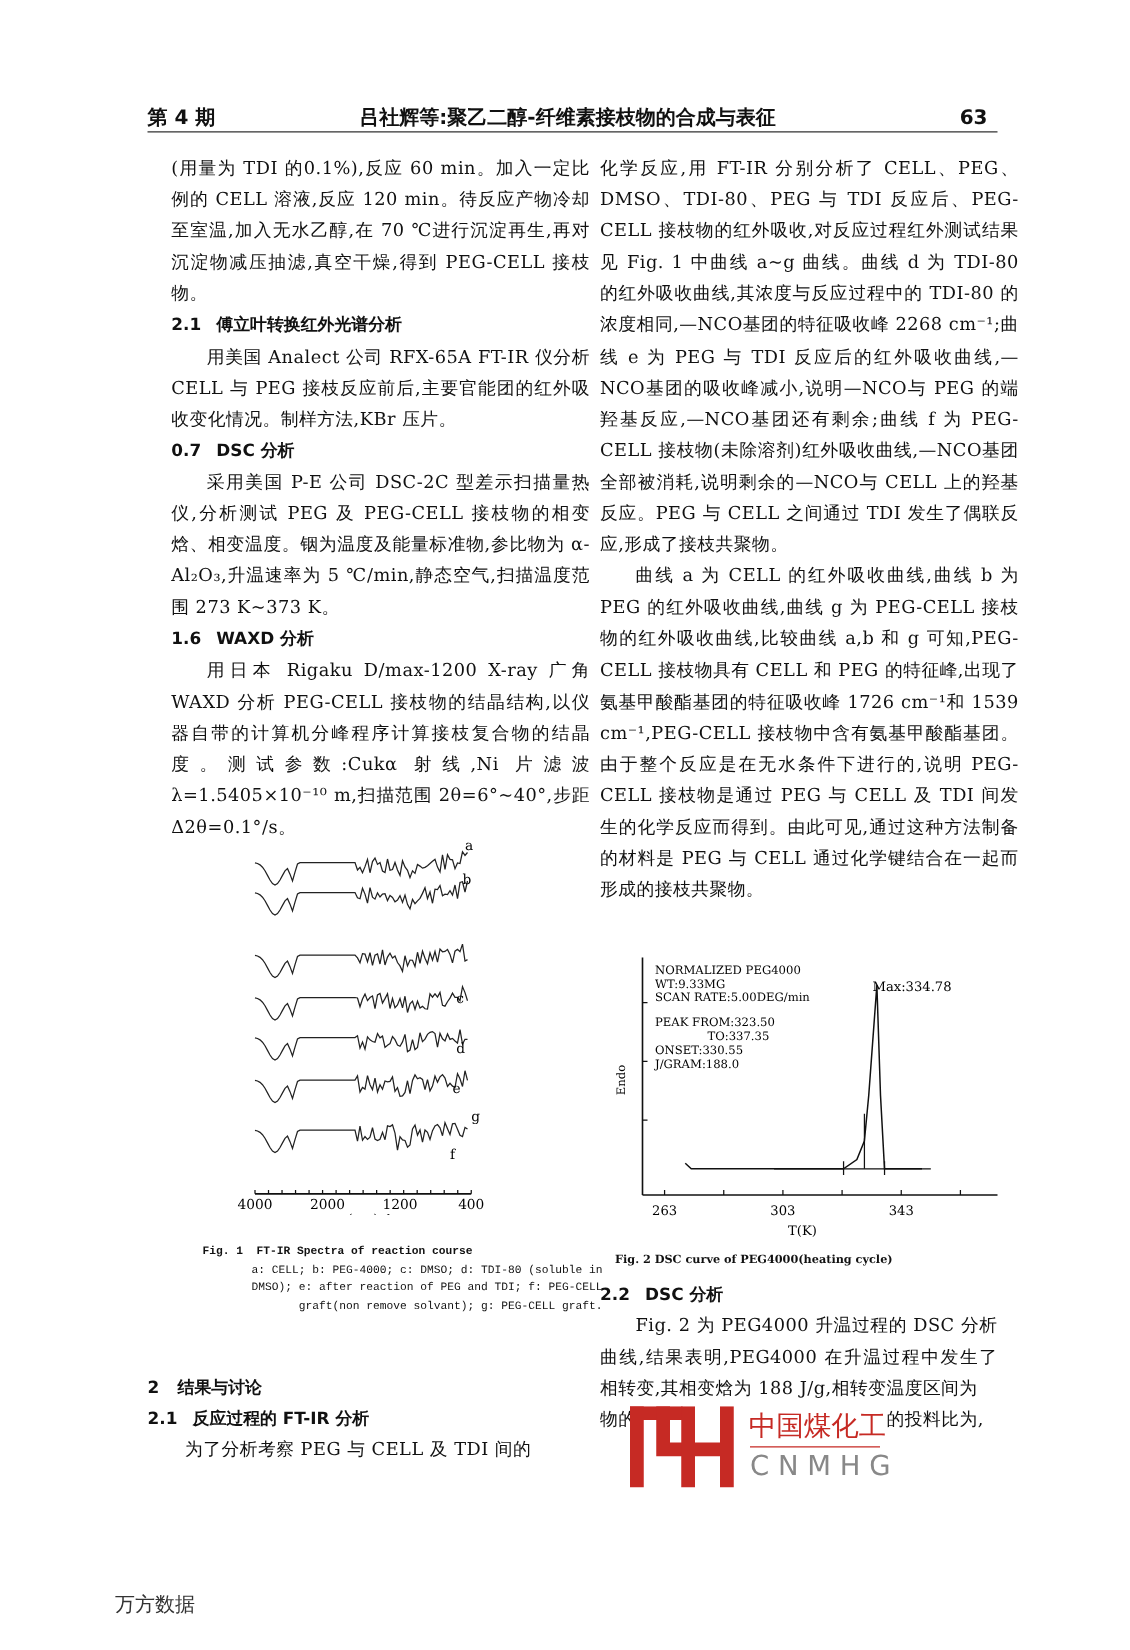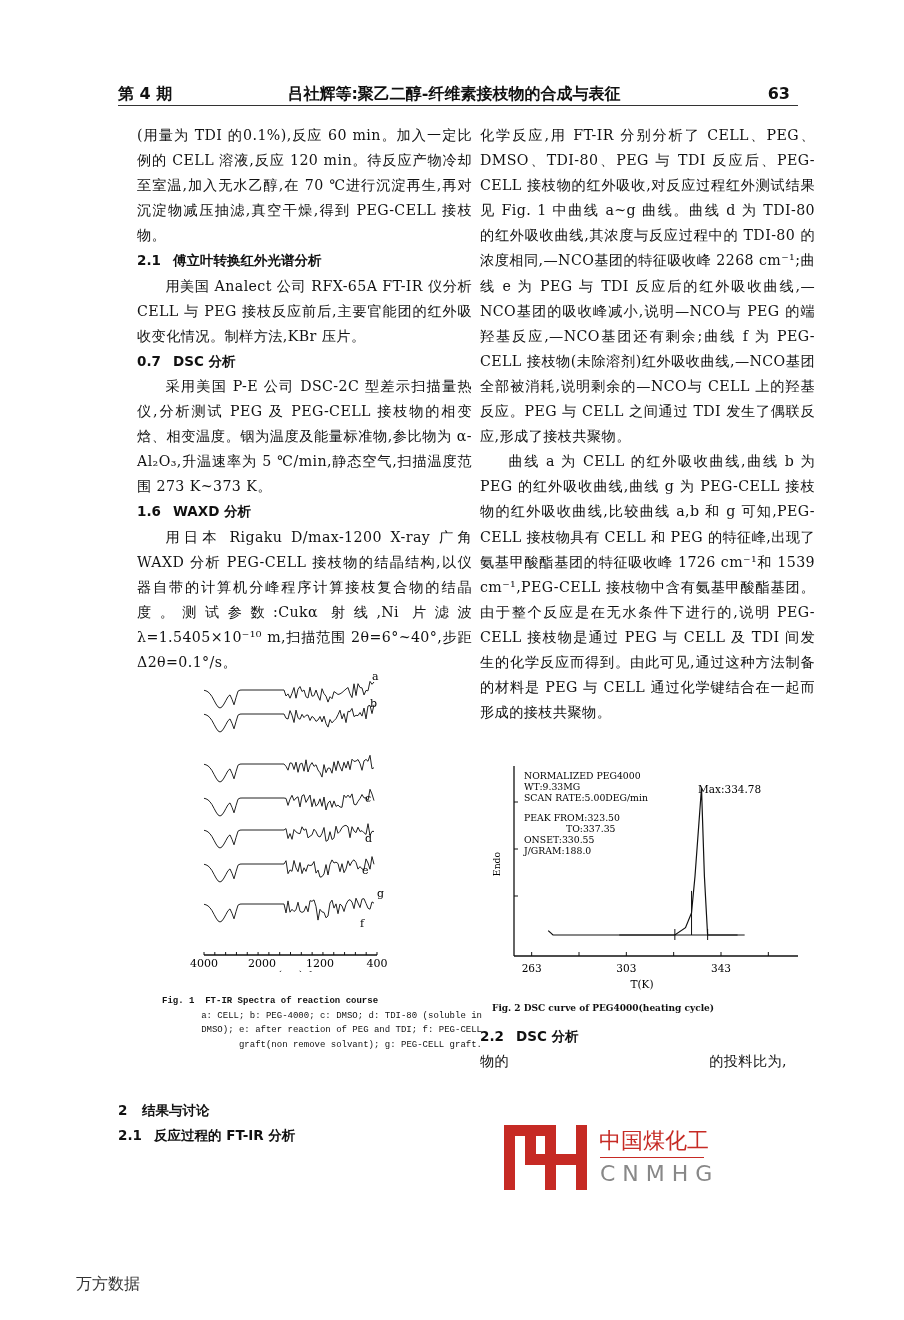--- a/index.html
+++ b/index.html
@@ -35,21 +35,21 @@
   .dsc-text { font-size: 9.3px; font-family: "DejaVu Serif", serif; }
   .caption2 { position: absolute; left: 492px; top: 1003px; font-size: 9px; font-weight: bold; font-family: "DejaVu Serif", serif; }
 
   .sec22 { position: absolute; left: 480px; top: 1024px; width: 318px; font-size: 14.2px; line-height: 25.1px; }
 
   .watermark { position: absolute; left: 504px; top: 1125px; width: 210px; height: 65px; }
   .wm-cn { position: absolute; left: 95px; top: 1px; font-size: 22px; color: #c62a24; font-family: "DejaVu Sans", sans-serif; }
   .wm-line { position: absolute; left: 96px; top: 32px; width: 104px; border-top: 1.5px solid #c62a24; }
   .wm-en { position: absolute; left: 96px; top: 36px; font-size: 22px; color: #888; letter-spacing: 7px; font-family: "DejaVu Sans", sans-serif; }
 
-  .footer-logo { position: absolute; left: 76px; top: 1274px; font-size: 16px; color: #333; font-family: "DejaVu Sans", sans-serif; }
+  .footer-logo { position: absolute; left: 92px; top: 1274px; font-size: 16px; color: #333; font-family: "DejaVu Sans", sans-serif; }
 </style>
 </head>
 <body>
 
 <div class="page-header">
   <span class="issue">第 4 期</span>
   <span class="running-title">吕社辉等:聚乙二醇-纤维素接枝物的合成与表征</span>
   <span class="page-num">63</span>
 </div>
 <div class="header-rule"></div>
@@ -113,20 +113,21 @@
 </div>
 
 <div class="caption1">
   <div><span class="fig-title">Fig. 1</span>&nbsp;&nbsp;<span class="fig-title">FT-IR Spectra of reaction course</span></div>
   <div class="legend">a: CELL; b: PEG-4000; c: DMSO; d: TDI-80 (soluble in DMSO); e: after reaction of PEG and TDI; f: PEG-CELL graft(non remove solvant); g: PEG-CELL graft.</div>
 </div>
 
 <div class="sec2">
   <p class="h3"><span class="num" style="width:24px">2</span><span>结果与讨论</span></p>
   <p class="h3"><span class="num">2.1</span><span>反应过程的 FT-IR 分析</span></p>
+  <p class="para" style="padding-left:30px">为了分析考察 PEG 与 CELL 及 TDI 间的</p>
 </div>
 
 <div class="col col-right">
   <p class="para">化学反应,用 FT-IR 分别分析了 CELL、PEG、DMSO、TDI-80、PEG 与 TDI 反应后、PEG-CELL 接枝物的红外吸收,对反应过程红外测试结果见 Fig. 1 中曲线 a~g 曲线。曲线 d 为 TDI-80 的红外吸收曲线,其浓度与反应过程中的 TDI-80 的浓度相同,—NCO基团的特征吸收峰 2268 cm⁻¹;曲线 e 为 PEG 与 TDI 反应后的红外吸收曲线,—NCO基团的吸收峰减小,说明—NCO与 PEG 的端羟基反应,—NCO基团还有剩余;曲线 f 为 PEG-CELL 接枝物(未除溶剂)红外吸收曲线,—NCO基团全部被消耗,说明剩余的—NCO与 CELL 上的羟基反应。PEG 与 CELL 之间通过 TDI 发生了偶联反应,形成了接枝共聚物。</p>
   <p class="para indent">曲线 a 为 CELL 的红外吸收曲线,曲线 b 为 PEG 的红外吸收曲线,曲线 g 为 PEG-CELL 接枝物的红外吸收曲线,比较曲线 a,b 和 g 可知,PEG-CELL 接枝物具有 CELL 和 PEG 的特征峰,出现了氨基甲酸酯基团的特征吸收峰 1726 cm⁻¹和 1539 cm⁻¹,PEG-CELL 接枝物中含有氨基甲酸酯基团。由于整个反应是在无水条件下进行的,说明 PEG-CELL 接枝物是通过 PEG 与 CELL 及 TDI 间发生的化学反应而得到。由此可见,通过这种方法制备的材料是 PEG 与 CELL 通过化学键结合在一起而形成的接枝共聚物。</p>
 </div>
 
 <div class="fig2">
   <svg id="dsc-svg" width="320" height="230" viewBox="0 0 320 230">
     <line x1="24" y1="2" x2="24" y2="192" stroke="#111" stroke-width="1.3"></line>
@@ -163,20 +164,21 @@
         <text x="34" y="79" class="dsc-text">ONSET:330.55</text>
         <text x="34" y="90" class="dsc-text">J/GRAM:188.0</text>
         <text x="208" y="29" class="dsc-text" style="font-size:10.5px">Max:334.78</text>
       </g>
   </svg>
 </div>
 <div class="caption2">Fig. 2    DSC curve of PEG4000(heating cycle)</div>
 
 <div class="sec22">
   <p class="h3"><span class="num">2.2</span><span>DSC 分析</span></p>
+  <p class="para indent">Fig. 2 为 PEG4000 升温过程的 DSC 分析曲线,结果表明,PEG4000 在升温过程中发生了相转变,其相变焓为 188 J/g,相转变温度区间为</p>
   <p class="para"><span>物的</span><span style="display:inline-block;width:200px"></span><span>的投料比为,</span></p>
 </div>
 
 <div class="watermark">
   <svg width="95" height="65" viewBox="0 0 95 65" style="position:absolute;left:0;top:0">
     <rect x="0" y="0" width="11" height="65" fill="#c62a24"></rect>
     <rect x="0" y="0" width="42" height="11" fill="#c62a24"></rect>
     <rect x="21" y="0" width="11" height="40" fill="#c62a24"></rect>
     <rect x="32" y="29" width="20" height="11" fill="#c62a24"></rect>
     <rect x="41" y="0" width="11" height="65" fill="#c62a24"></rect>

